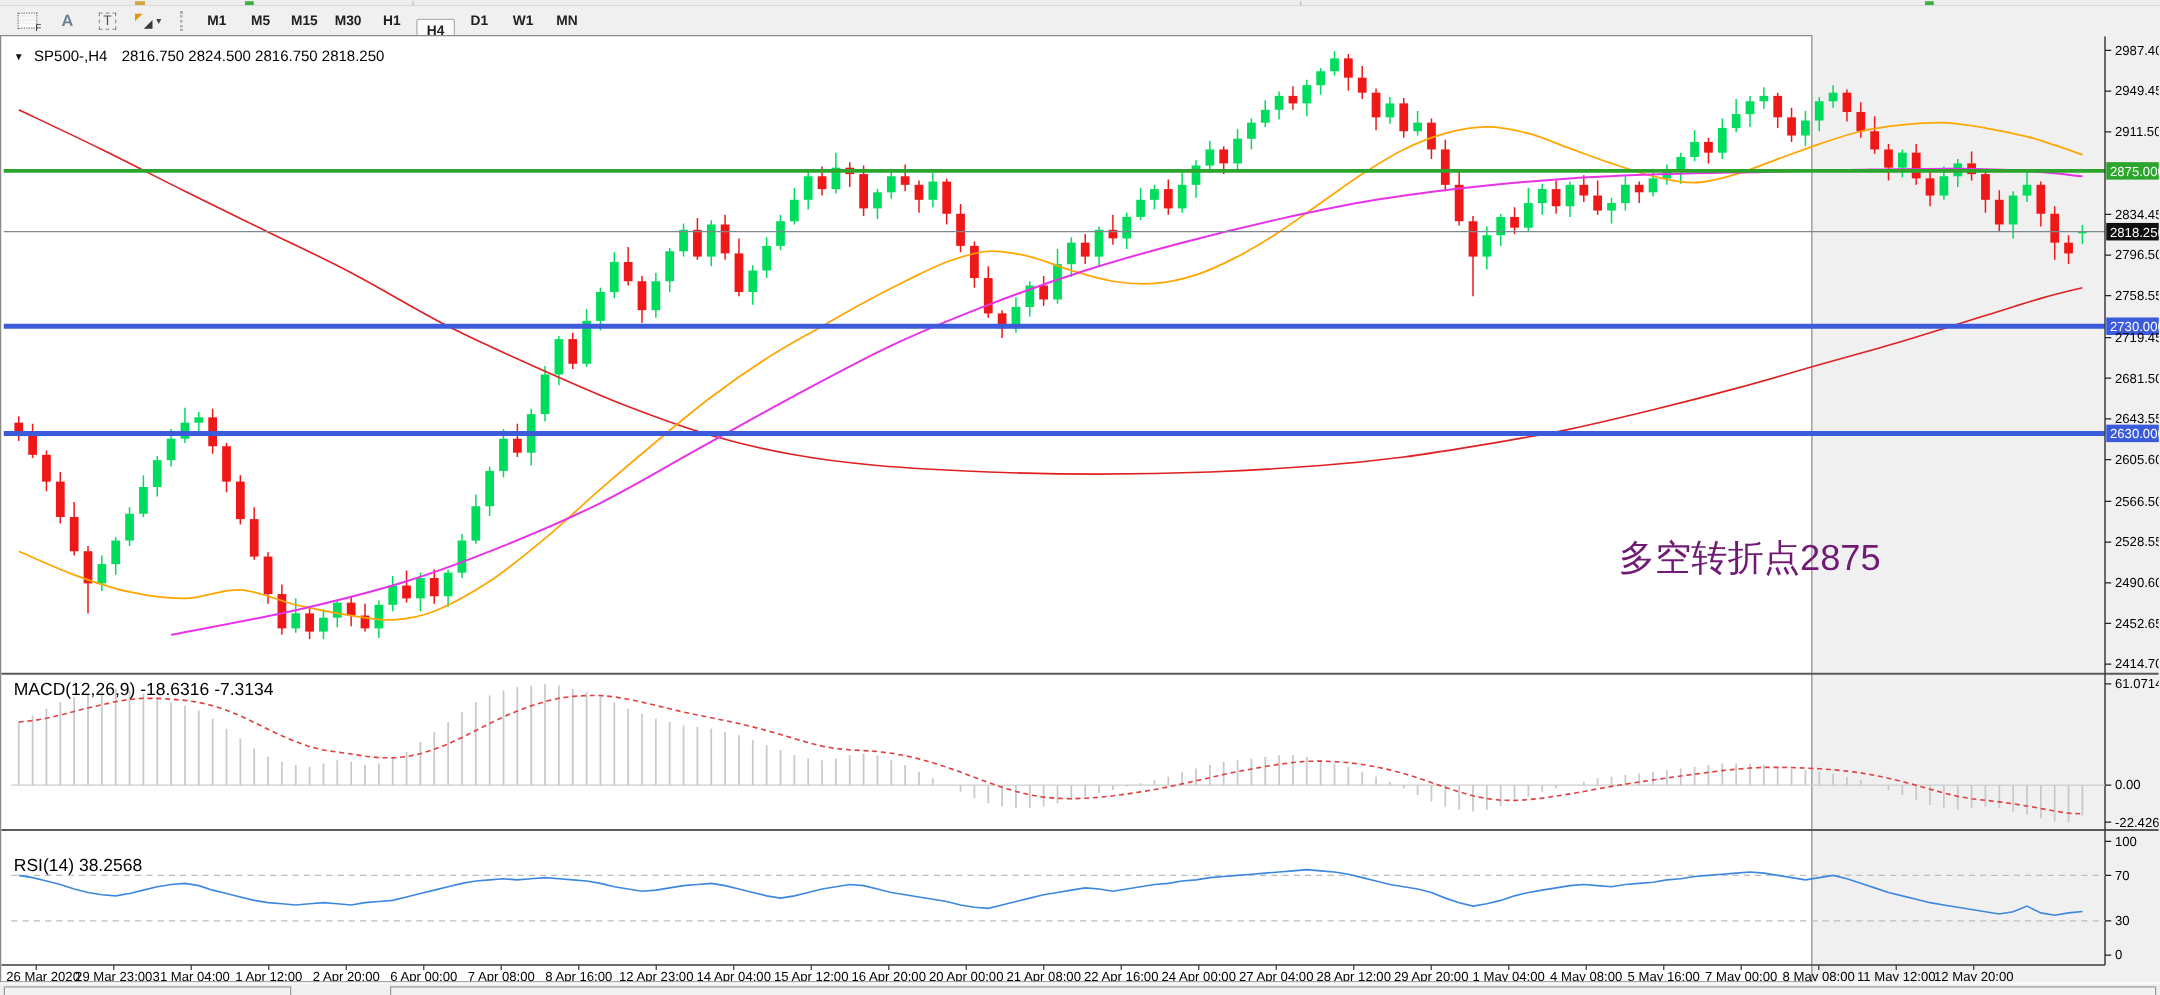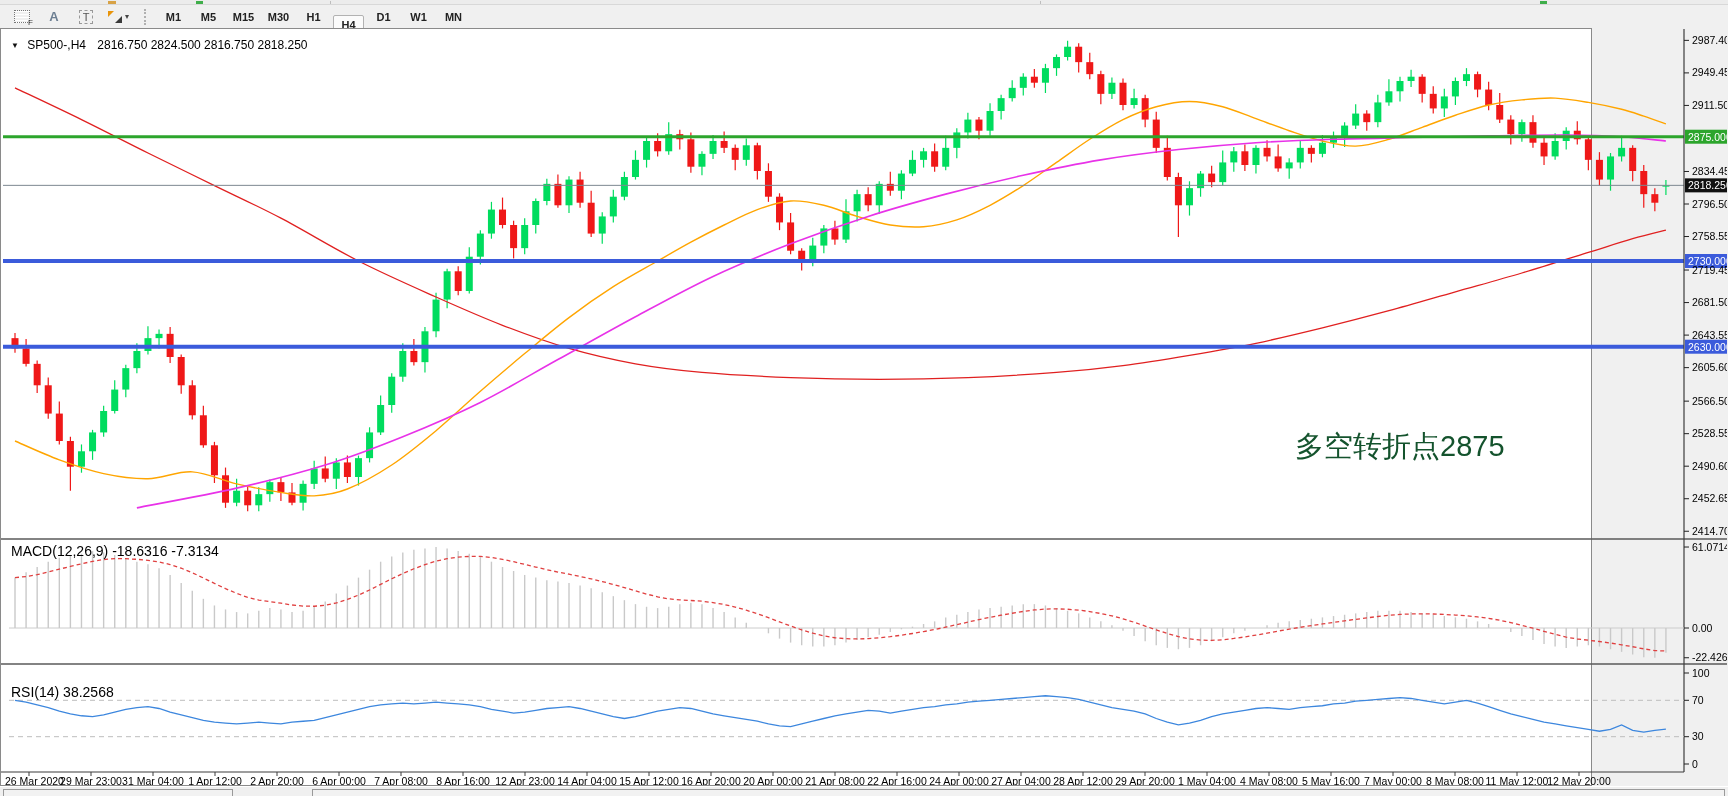--- a/index.html
+++ b/index.html
@@ -15,21 +15,21 @@
   .handle{width:4px;height:16px;border-left:2px dotted #b0b0b0;margin:0 6px 0 10px;}
   .icon-gridf{width:14px;height:11px;border:1px dotted #777;position:relative;
       background:repeating-linear-gradient(to bottom,#fff 0 1px,transparent 1px 3px);}
   .icon-gridf em{position:absolute;right:-4px;bottom:-5px;font-style:normal;font-size:8px;color:#333;}
   .icon-a{font-size:13px;font-weight:bold;color:#6d7f92;}
   .icon-t{font-size:11px;color:#555;border:1px dashed #999;padding:0 3px;line-height:12px;}
   .icon-shapes{position:relative;width:16px;height:14px;}
   .tri1{position:absolute;left:1px;top:1px;width:0;height:0;border-left:6px solid #e8940a;border-bottom:6px solid transparent;}
   .tri2{position:absolute;right:1px;bottom:1px;width:0;height:0;border-right:7px solid #3a3a3a;border-top:7px solid transparent;}
   .dd{font-size:8px;color:#444;margin-left:2px;}
-  .chartwin{position:absolute;left:0;top:28px;width:1592px;height:758px;background:#fff;
+  .chartwin{position:absolute;left:0;top:28px;width:1450px;height:758px;background:#fff;
             border:1px solid #8a8a8a;box-sizing:border-box;}
   .charttitle{position:absolute;left:10px;top:9px;font-size:12px;color:#000;z-index:5;white-space:nowrap;}
   .charttitle .tri{font-size:8px;margin-right:5px;vertical-align:1px;color:#111;}
   .panel-label{position:absolute;left:10px;font-size:14px;color:#000;z-index:5;white-space:nowrap;}
   .annotation{position:absolute;left:1294px;top:398px;font-size:29px;color:#ff221a;z-index:4;white-space:nowrap;}
   svg{position:absolute;left:0;top:0;}
   svg text{font-family:"Liberation Sans",sans-serif;}
   .statusbar{position:absolute;left:0;top:786px;width:1728px;height:10px;background:#f0f0f0;
              border-top:1px solid #ffffff;overflow:hidden;}
   .spanel{position:absolute;top:2px;height:14px;background:#f2f2f2;border:1px solid #9a9a9a;box-sizing:border-box;}
@@ -79,21 +79,21 @@
 </div>
 
 <div class="chartwin">
   <div class="charttitle">
     <span class="tri">▼</span>
     <span>SP500-,H4</span>
     <span style="margin-left:8px">2816.750 2824.500 2816.750 2818.250</span>
   </div>
   <div class="panel-label" style="top:514px">MACD(12,26,9) -18.6316 -7.3134</div>
   <div class="panel-label" style="top:655px">RSI(14) 38.2568</div>
-  <div class="annotation" style="color: #14532d;">多空转折点2875</div>
+  <div class="annotation" style="color: #701a75;">多空转折点2875</div>
   <svg id="plot" width="1726" height="756" viewBox="0 0 1726 756">
       <g>
         <line x1="14" y1="304" x2="14" y2="323.7142857142857" stroke="#ef1818" stroke-width="1.2"></line>
         <rect x="10.5" y="309.14285714285717" width="7" height="10.285714285714278" fill="#ef1818"></rect>
         <line x1="25.08" y1="310" x2="25.08" y2="337.42857142857144" stroke="#ef1818" stroke-width="1.2"></line>
         <rect x="21.58" y="319.42857142857144" width="7" height="15.428571428571388" fill="#ef1818"></rect>
         <line x1="36.16" y1="331.42857142857144" x2="36.16" y2="364" stroke="#ef1818" stroke-width="1.2"></line>
         <rect x="32.66" y="334.85714285714283" width="7" height="21.428571428571445" fill="#ef1818"></rect>
         <line x1="47.24" y1="348.57142857142856" x2="47.24" y2="389.7142857142857" stroke="#ef1818" stroke-width="1.2"></line>
         <rect x="43.74" y="356.2857142857143" width="7" height="28.285714285714278" fill="#ef1818"></rect>

